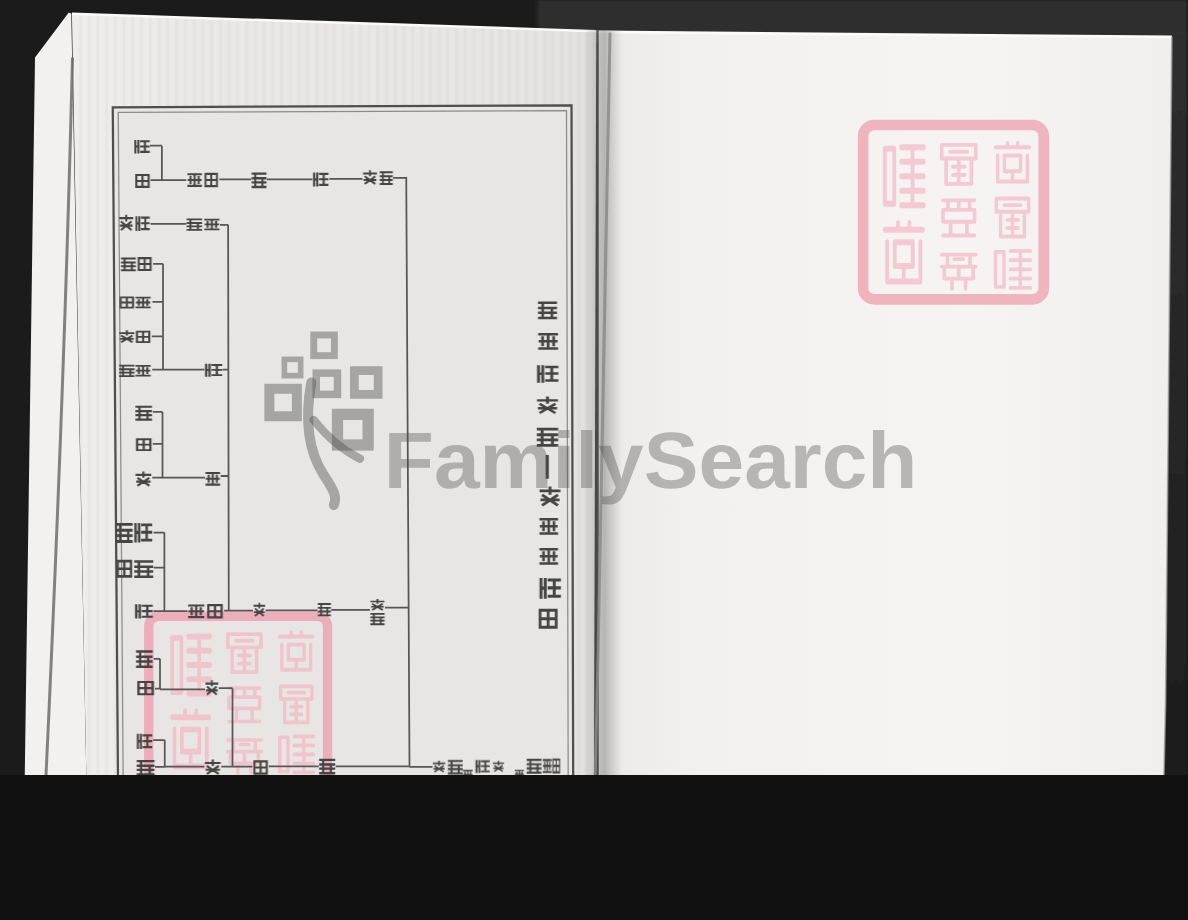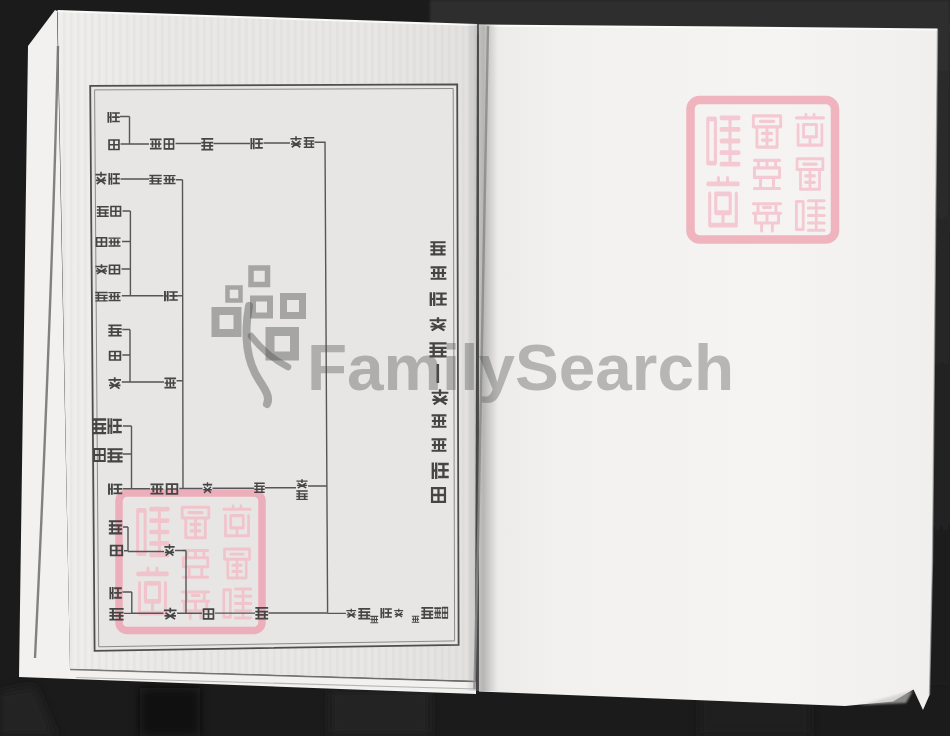--- a/index.html
+++ b/index.html
@@ -1,14 +1,14 @@
 <!DOCTYPE html>
 <html><head><meta charset="utf-8"><style>
 html,body{margin:0;padding:0;background:#111;}
-#stage{position:relative;width:950px;height:736px;overflow:hidden;font-family:"Liberation Sans",sans-serif;}
+#stage{position:relative;width:950px;height:620px;overflow:hidden;font-family:"Liberation Sans",sans-serif;}
 </style></head><body>
 <div id="stage">
 <svg width="950" height="736" viewBox="0 0 950 736">
 <defs>
 <linearGradient id="lpg" x1="0" y1="0" x2="1" y2="0">
           <stop offset="0" stop-color="#efeeec"></stop>
           <stop offset="0.25" stop-color="#e9e8e6"></stop>
           <stop offset="0.75" stop-color="#e7e6e4"></stop>
           <stop offset="1" stop-color="#e2e1e0"></stop>
         </linearGradient>

